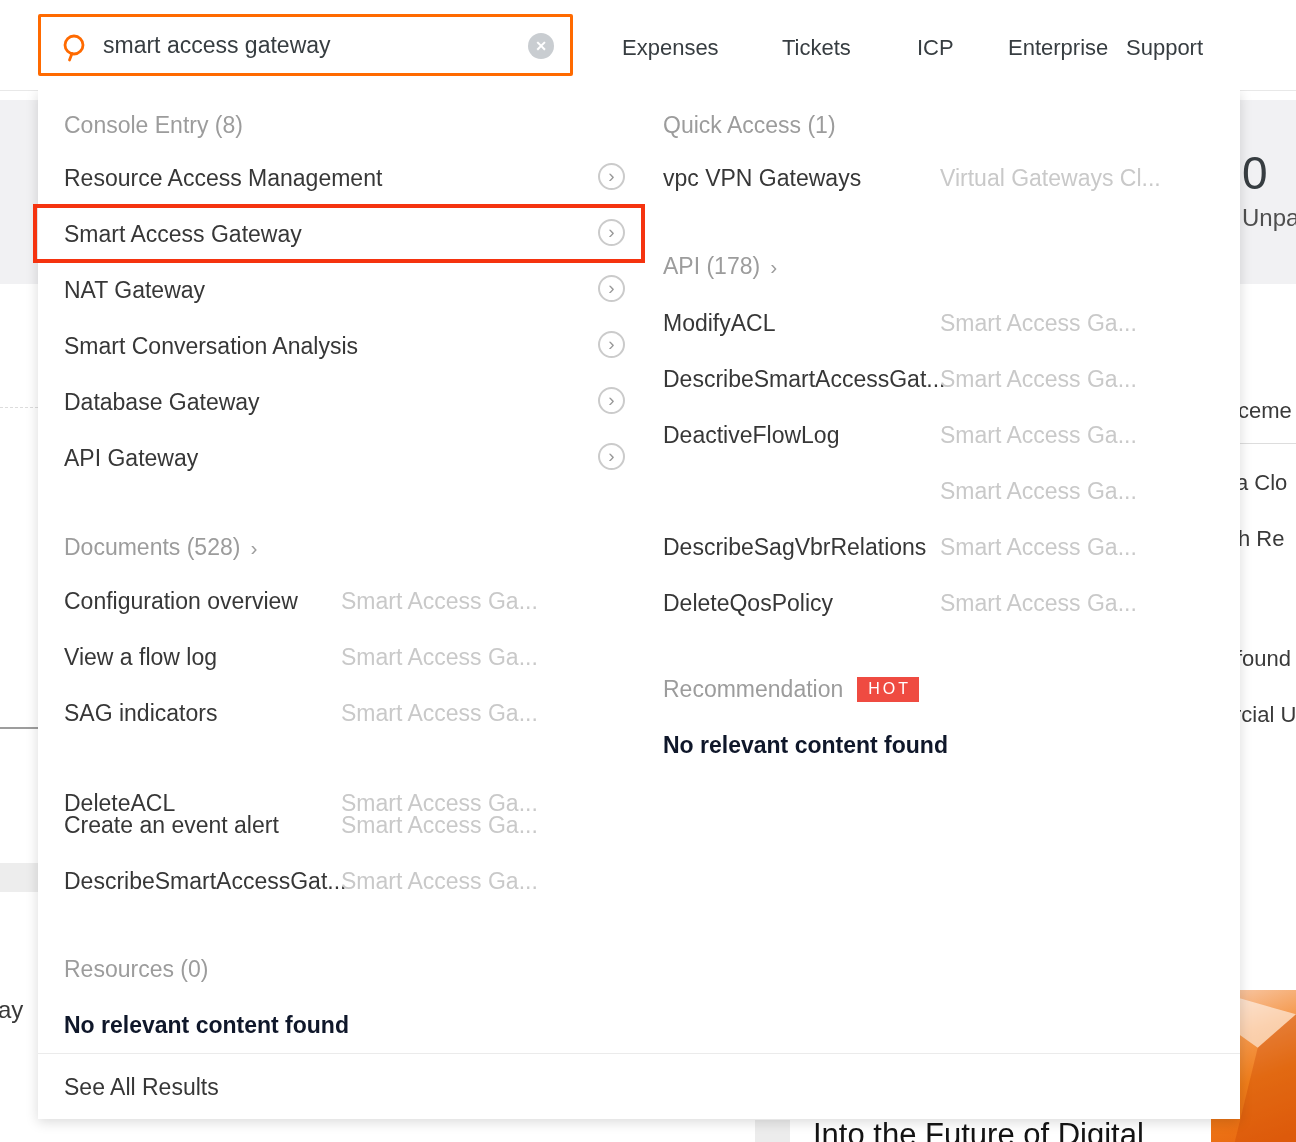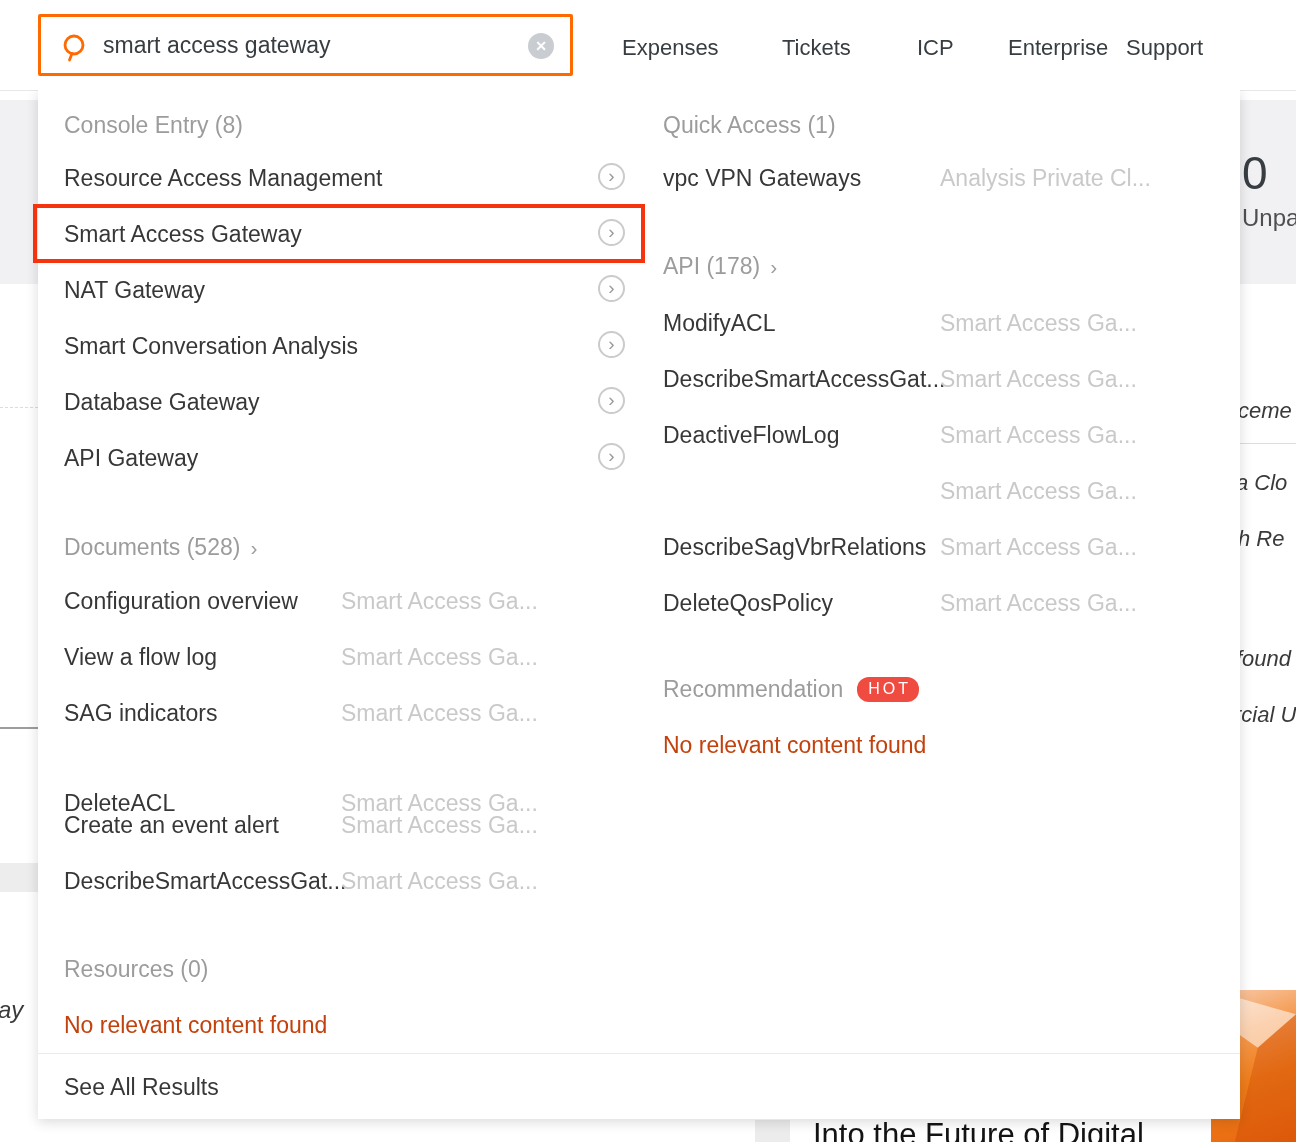--- a/index.html
+++ b/index.html
@@ -24,21 +24,21 @@
     position:absolute; left:487px; top:16px; width:26px; height:26px; border-radius:50%;
     background:#c9cdd1; color:#fff; font-size:14px; line-height:26px; text-align:center; font-weight:bold;
   }
   .topnav-item { position:absolute; top:35px; font-size:22px; color:#373d41; white-space:nowrap; z-index:7; }
 
   
   .page-divider { left:0; top:90px; width:1296px; height:1px; background:#e8e8e8; z-index:1; }
   .banner-strip { top:100px; height:184px; background:#f1f1f3; z-index:1; }
   .stat-value { left:1242px; top:146px; font-size:46px; color:#373d41; z-index:1; white-space:nowrap; }
   .stat-label { left:1242px; top:204px; font-size:24px; color:#4f4f4f; z-index:1; white-space:nowrap; }
-  .bg-frag { font-size:22px; color:#3a3a3a; z-index:1; white-space:nowrap;font-style:italic; }
+  .bg-frag { font-size:22px; color:#3a3a3a; z-index:1; white-space:nowrap; }
   .dash-line { left:0; top:407px; width:38px; border-top:1px dashed #dcdcdc; z-index:1; }
   .solid-line { left:0; top:727px; width:38px; height:2px; background:#9d9d9d; z-index:1; }
   .gray-band { left:0; top:863px; width:38px; height:29px; background:#ededed; z-index:1; }
   .right-divider { left:1240px; top:443px; width:56px; height:1px; background:#dddddd; z-index:1; }
   .banner-text { left:813px; top:1117px; font-size:31px; color:#141414; z-index:1; white-space:nowrap; }
   .gray-box { left:755px; top:1120px; width:35px; height:22px; background:#ececec; z-index:1; }
   .crystal {
     left:1211px; top:990px; width:85px; height:152px; z-index:1;
     background:linear-gradient(160deg,#f8cdb0 0%,#f59a4f 30%,#ef7d1a 58%,#e8650f 100%);
   }
@@ -64,24 +64,24 @@
   .sec { position:absolute; left:0; font-size:23px; color:#9c9c9c; white-space:nowrap; }
   .sec-chev { font-size:21px; color:#9c9c9c; margin-left:10px; }
   .row { position:absolute; left:0; right:0; height:30px; }
   .lbl { position:absolute; left:0; top:0; font-size:23px; color:#373737; white-space:nowrap; }
   .ctx { position:absolute; left:277px; top:0; font-size:23px; color:#c9c9c9; white-space:nowrap; }
   .chevcircle {
     position:absolute; left:534px; top:-2px; width:27px; height:27px;
     border:2px solid #cbcbcb; border-radius:50%; color:#999;
     font-size:19px; line-height:22px; text-align:center;
   }
-  .empty-text { position:absolute; left:0; font-size:23px; color:#c2410c; white-space:nowrap; }
+  .empty-text { position:absolute; left:0; font-size:23px; color:#0f172a; white-space:nowrap;font-weight:bold; }
   .hot-badge {
     display:inline-block; background:#ef4b41; color:#fff; font-size:16px;
-    letter-spacing:3px; padding:3px 8px 4px 11px; border-radius:12px;
+    letter-spacing:3px; padding:3px 8px 4px 11px; border-radius:0;
     margin-left:14px; vertical-align:3px;
   }
   .panel-bottom-divider { position:absolute; left:0; right:0; top:963px; height:1px; background:#ebebeb; }
   .see-all { position:absolute; left:26px; top:984px; font-size:23px; color:#373737; white-space:nowrap; }
 
   
   .annotation-box {
     left:33px; top:204px; width:612px; height:59px;
     border:4px solid #f5330f; z-index:10; background:transparent;
   }
@@ -187,21 +187,21 @@
 
     <div class="sec" style="top:866px;">Resources (0)</div>
     <div class="empty-text" style="top:922px;">No relevant content found</div>
   </div>
 
   <div class="col col-right">
     <div class="sec" style="top:22px;">Quick Access (1)</div>
 
     <div class="row" style="top:75px;">
       <span class="lbl">vpc VPN Gateways</span>
-      <span class="ctx">Analysis Private Cl...</span>
+      <span class="ctx">Virtual Gateways Cl...</span>
     </div>
 
     <div class="sec" style="top:163px;">
       <span>API (178)</span><span class="sec-chev">›</span>
     </div>
 
     <div class="row" style="top:220px;">
       <span class="lbl">ModifyACL</span>
       <span class="ctx">Smart Access Ga...</span>
     </div>

